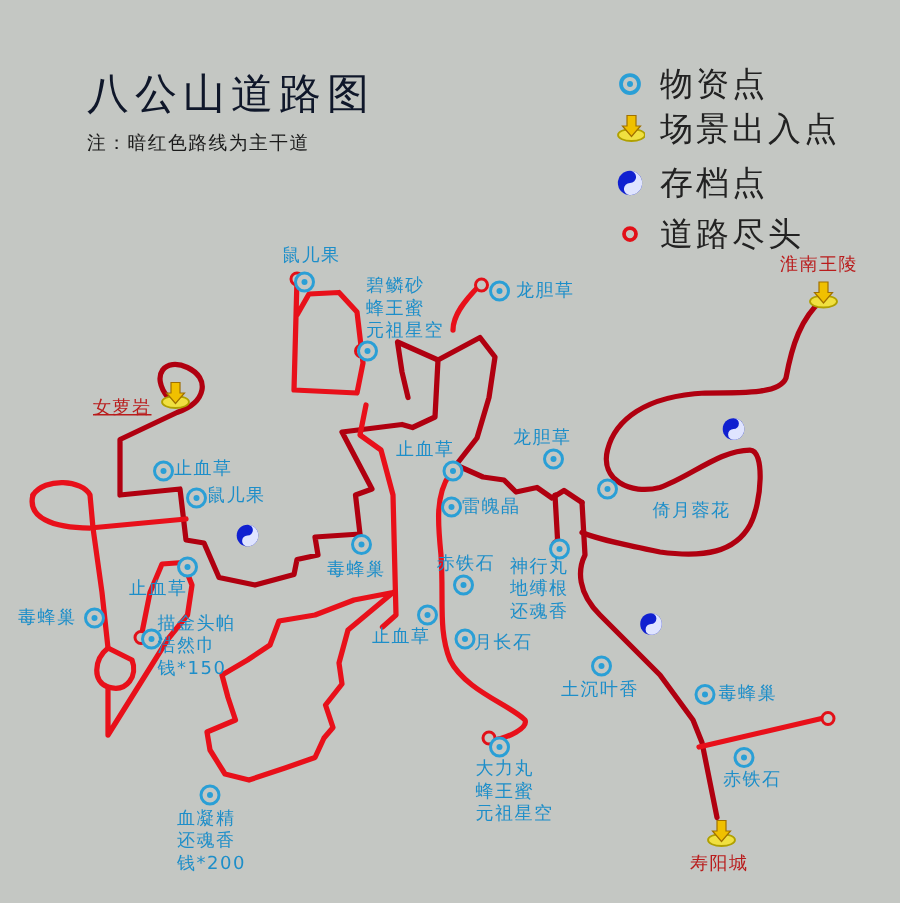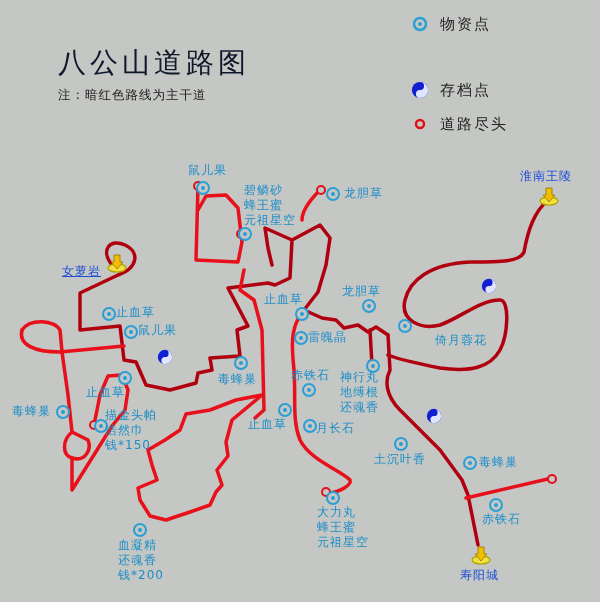--- a/index.html
+++ b/index.html
@@ -1,24 +1,24 @@
 <!DOCTYPE html>
 <html><head>
 <meta charset="utf-8">
 <style>
   html, body { margin:0; padding:0; }
   body { width:600px; height:602px; overflow:hidden; background:#c3c6c2; font-family:"DejaVu Sans", "Liberation Sans", sans-serif; }
   #map { position:relative; width:600px; height:602px; background:#c4c7c3; }
   #roads { position:absolute; left:0; top:0; }
   .title { position:absolute; left:58px; top:44px; font-size:28px; color:#0f172a; letter-spacing:4px; }
   .note { position:absolute; left:58px; top:87px; font-size:12.5px; color:#1a1a1a; letter-spacing:1px; }
-  .legend-item { position:absolute; left:410px; height:24px; display:flex; align-items:center; font-size:15px; color:#222; letter-spacing:2px; }
+  .legend-item { position:absolute; left:410px; height:24px; display:flex; align-items:center; font-size:22px; color:#222; letter-spacing:2px;margin-top:32px; }
   .legend-item .ic { width:20px; height:20px; margin-right:10px; display:inline-flex; align-items:center; justify-content:center; }
   .lbl { position:absolute; font-size:12px; line-height:15px; color:#1d8ec9; letter-spacing:1px; white-space:nowrap; }
-  .lbl.black { color:#1d4ed8; }
+  .lbl.black { color:#b91c1c; }
   .mk { position:absolute; width:10px; height:10px; border-radius:50%; border:2.5px solid #2a9fd6; background:#c4c7c3; box-sizing:content-box; }
   .mk::after { content:""; position:absolute; left:3px; top:3px; width:4px; height:4px; border-radius:50%; background:#2a9fd6; }
   .end { position:absolute; width:6px; height:6px; border-radius:50%; border:2.5px solid #e21018; background:#c4c7c3; }
   .save { position:absolute; width:16px; height:16px; }
   .exit { position:absolute; width:22px; height:22px; }
 </style>
 </head>
 <body>
 
 <div id="map">
@@ -63,20 +63,29 @@
 
   <div class="legend-item" style="top:12px;">
     <span class="ic">
       <svg width="16" height="16">
           <circle cx="8" cy="8" r="6" fill="none" stroke="#2a9fd6" stroke-width="2.5"></circle>
           <circle cx="8" cy="8" r="2" fill="#2a9fd6"></circle>
         </svg>
     </span>
     <span>物资点</span>
   </div>
+  <div class="legend-item" style="top:42px;">
+    <span class="ic">
+      <svg width="22" height="22">
+          <ellipse cx="11" cy="15" rx="9" ry="4" fill="#f0e040" stroke="#b0a000" stroke-width="1.2"></ellipse>
+          <path d="M8,2 L14,2 L14,9 L17,9 L11,16 L5,9 L8,9 Z" fill="#f0c000" stroke="#a07000" stroke-width="0.8"></path>
+        </svg>
+    </span>
+    <span>场景出入点</span>
+  </div>
   <div class="legend-item" style="top:78px;">
     <span class="ic">
       <svg width="18" height="18" viewBox="0 0 20 20">
           <circle cx="10" cy="10" r="9" fill="#1020d0"></circle>
           <path d="M10,1 A9,9 0 0 1 10,19 A4.5,4.5 0 0 1 10,10 A4.5,4.5 0 0 0 10,1 Z" fill="#dfe4ff"></path>
           <circle cx="10" cy="5.5" r="1.5" fill="#1020d0"></circle>
           <circle cx="10" cy="14.5" r="1.5" fill="#dfe4ff"></circle>
         </svg>
     </span>
     <span>存档点</span>

